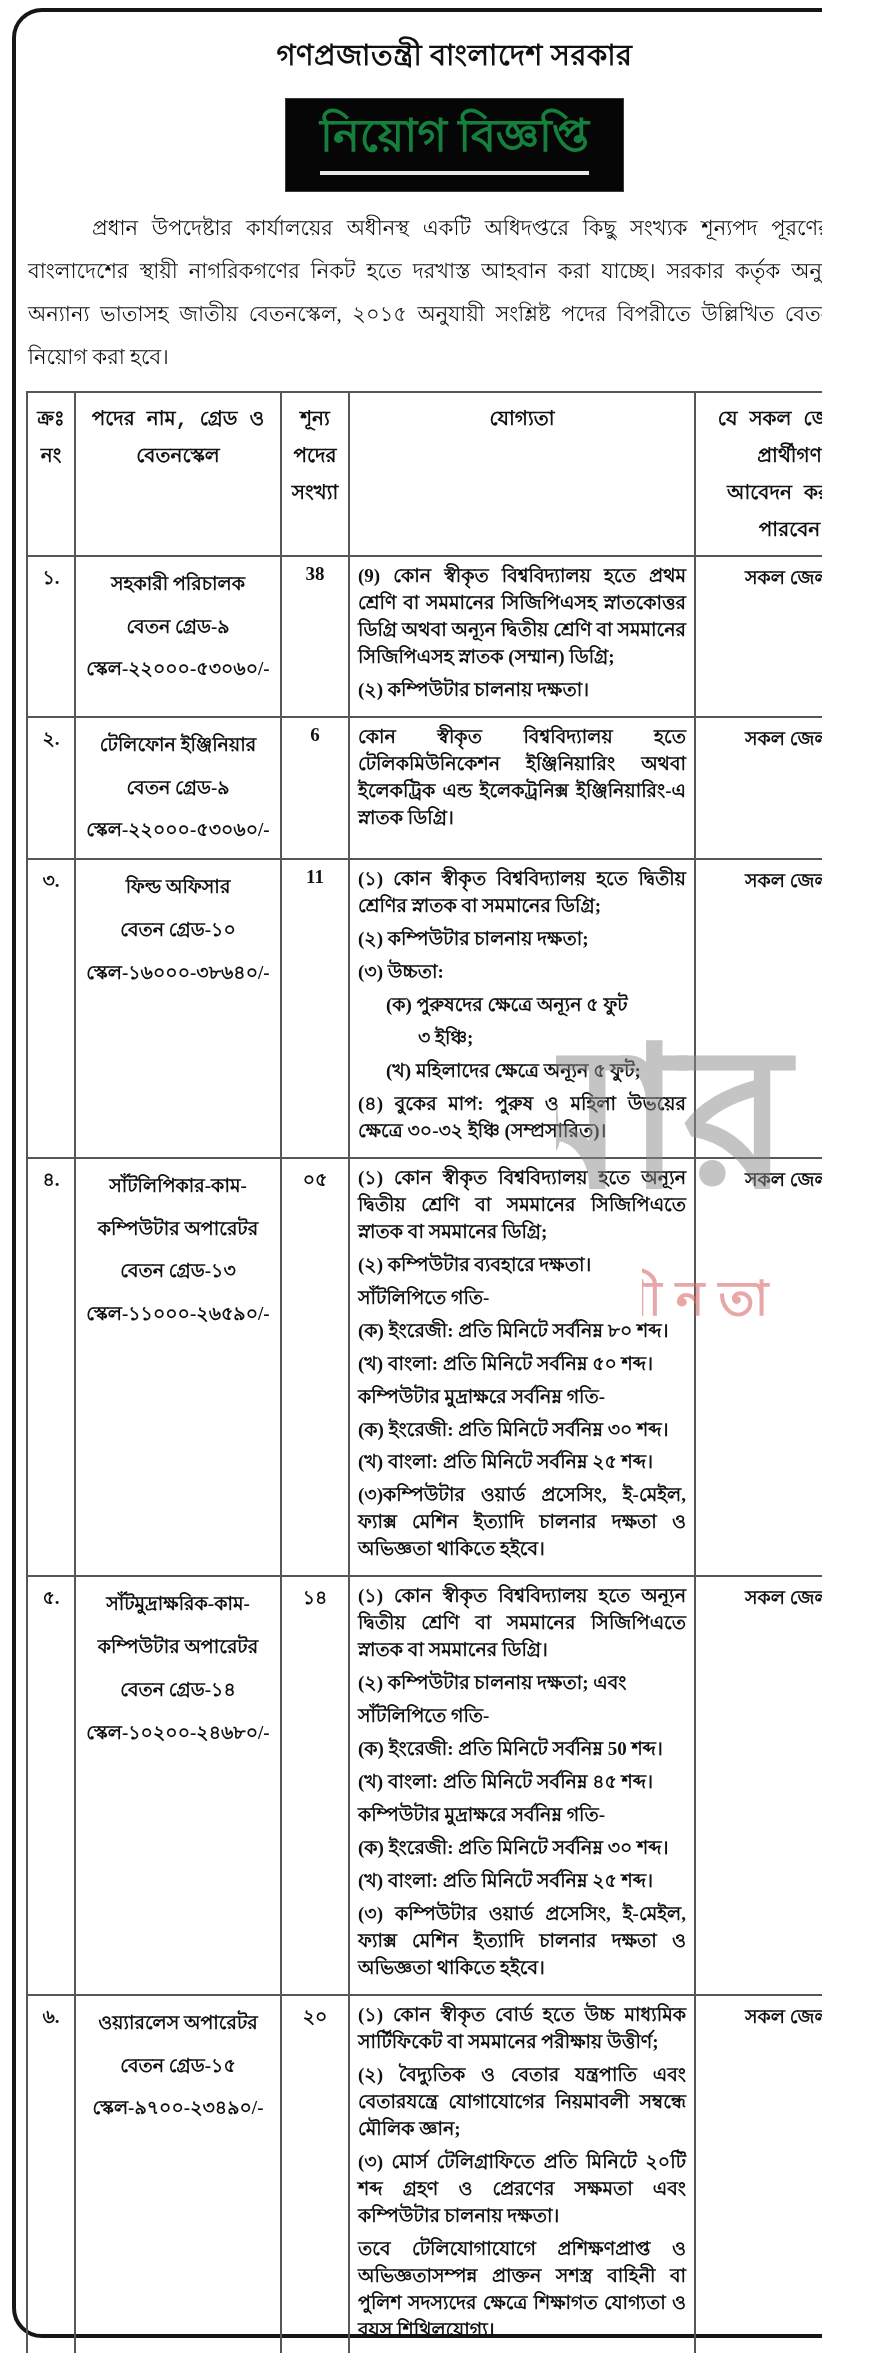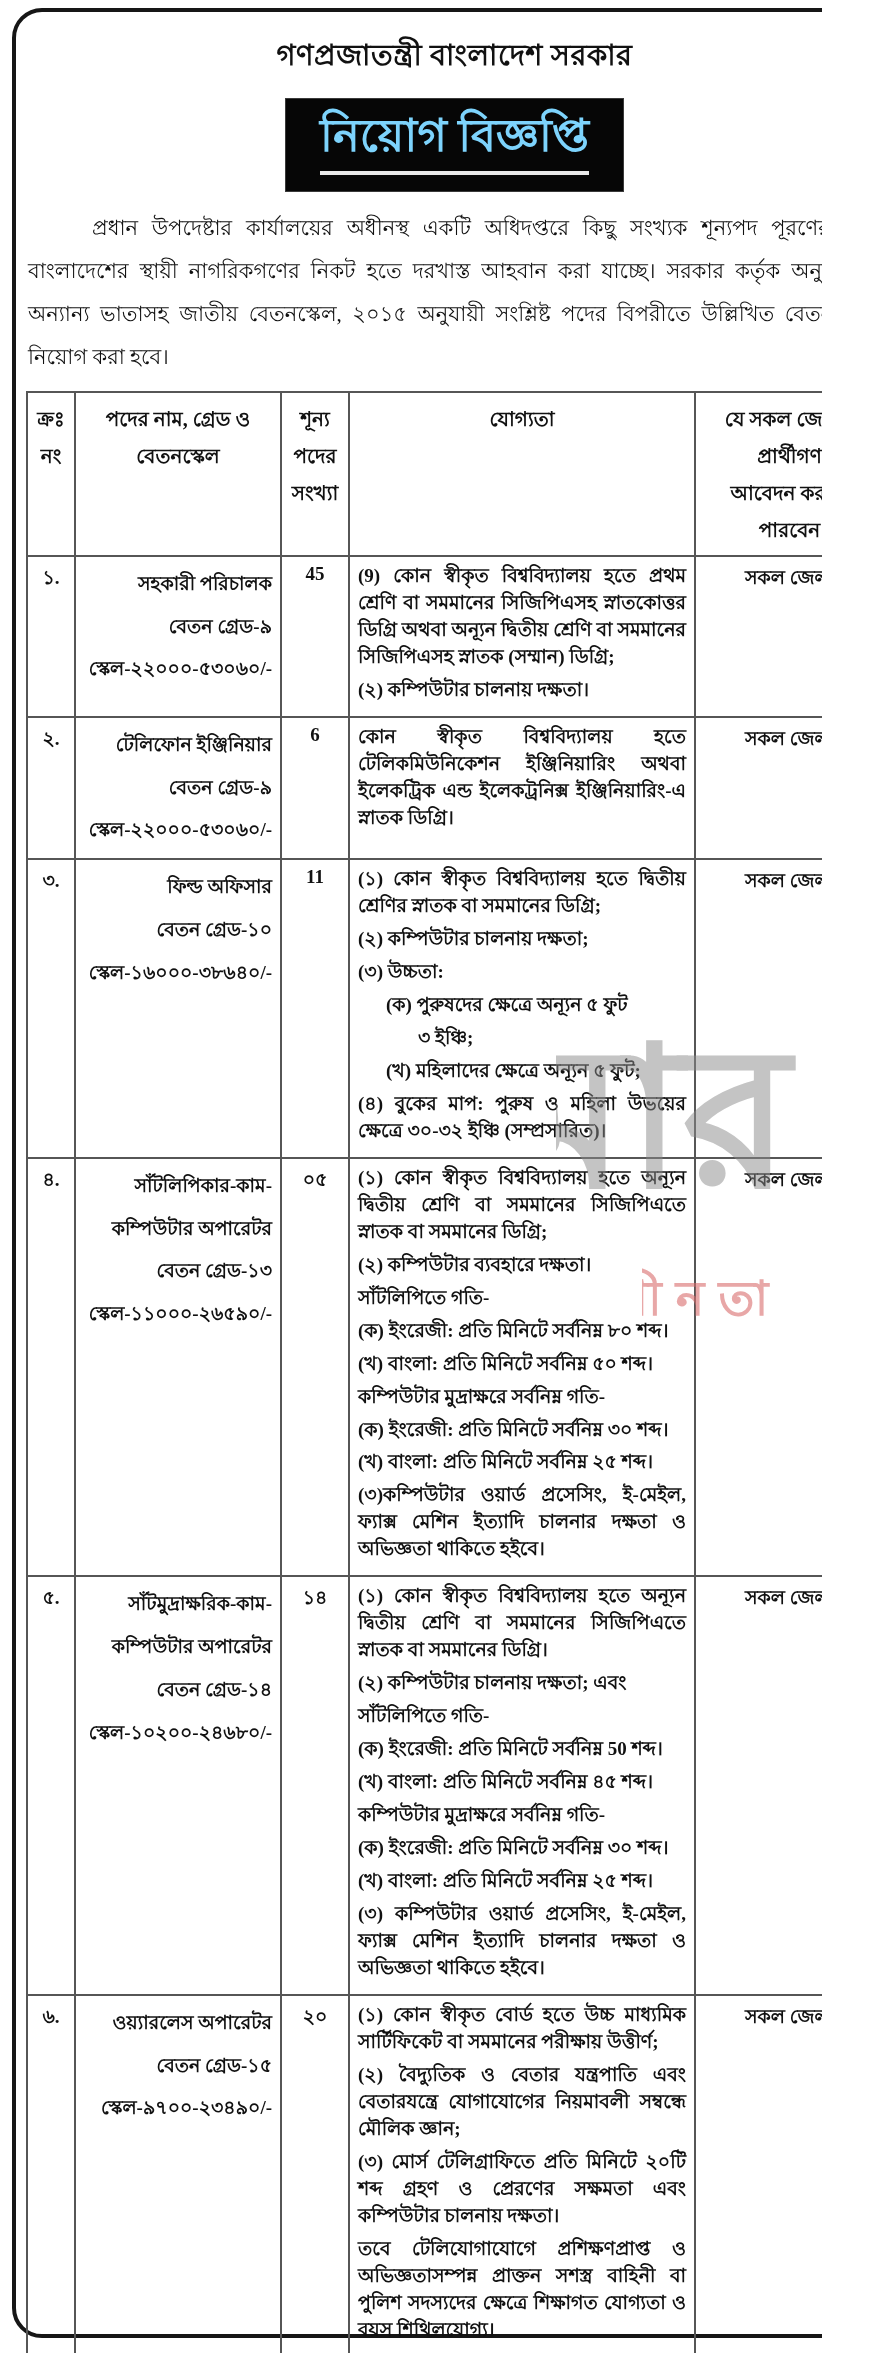--- a/index.html
+++ b/index.html
@@ -17,40 +17,40 @@
 
   .govt-title {
     margin:14px 0 0; text-align:center;
     font-size:29px; font-weight:700; letter-spacing:0.5px;
   }
   .notice-box {
     display:table; margin:18px auto 0; background:#060606;
     padding:12px 34px 16px; box-shadow:0 0 0 1px #3a3a3a;
   }
   .notice-title {
-    color:#7dd3fc; font-size:45px; font-weight:700; line-height:1.15;
+    color:#15803d; font-size:45px; font-weight:700; line-height:1.15;
     border-bottom:4px solid #e9e9e9; padding-bottom:8px; display:inline-block;
   }
   .intro {
     margin:16px 2px 0; font-size:21px; font-weight:400;
     line-height:2.05; text-align:justify; text-indent:64px;
   }
 
   table.jobs {
     border-collapse:collapse; table-layout:fixed;
     width:857px; margin-top:12px; background:transparent;
   }
   col.c1{width:48px} col.c2{width:206px} col.c3{width:68px} col.c4{width:346px} col.c5{width:189px}
   table.jobs th, table.jobs td {
     border:2px solid #565656; vertical-align:top; box-sizing:border-box;
     font-size:19px; font-weight:600; padding:6px 8px; overflow:hidden;
   }
-  table.jobs th { text-align:center; font-size:20px; font-weight:700; line-height:1.85; padding-top:8px; }
+  table.jobs th { text-align:center; font-size:20px; font-weight:700; line-height:1.85; padding-top:8px;font-family:Liberation Mono, monospace; }
   td.c-serial, td.c-vac, td.c-dist { text-align:center; padding-top:10px; }
-  .post-line { line-height:2.25; text-align:right; }
+  .post-line { line-height:2.25; text-align:center; }
   .qual-line { line-height:1.42; text-align:justify; margin:0 0 6px; }
   .qual-line.gap { }
   .ind-1 { padding-left:28px; }
   .ind-2 { padding-left:60px; }
 
   
   tbody tr:nth-child(1){height:142px} tbody tr:nth-child(2){height:110px}
   tbody tr:nth-child(3){height:252px} tbody tr:nth-child(4){height:356px}
   tbody tr:nth-child(5){height:356px} tbody tr:nth-child(6){height:338px}
   tbody tr:nth-child(7){height:128px} tbody tr:nth-child(8){height:228px}
@@ -117,21 +117,21 @@
           </tr>
       </thead>
       <tbody>
           <tr>
             <td class="c-serial">১.</td>
             <td>
               <div class="post-line">সহকারী পরিচালক</div>
               <div class="post-line">বেতন গ্রেড-৯</div>
               <div class="post-line">স্কেল-২২০০০-৫৩০৬০/-</div>
             </td>
-            <td class="c-vac">45</td>
+            <td class="c-vac">38</td>
             <td>
               <div class="qual-line">(9) কোন স্বীকৃত বিশ্ববিদ্যালয় হতে প্রথম শ্রেণি বা সমমানের সিজিপিএসহ স্নাতকোত্তর ডিগ্রি অথবা অন্যূন দ্বিতীয় শ্রেণি বা সমমানের সিজিপিএসহ স্নাতক (সম্মান) ডিগ্রি;</div>
               <div class="qual-line">(২) কম্পিউটার চালনায় দক্ষতা।</div>
             </td>
             <td class="c-dist">সকল জেলা</td>
           </tr>
           <tr>
             <td class="c-serial">২.</td>
             <td>
               <div class="post-line">টেলিফোন ইঞ্জিনিয়ার</div>

